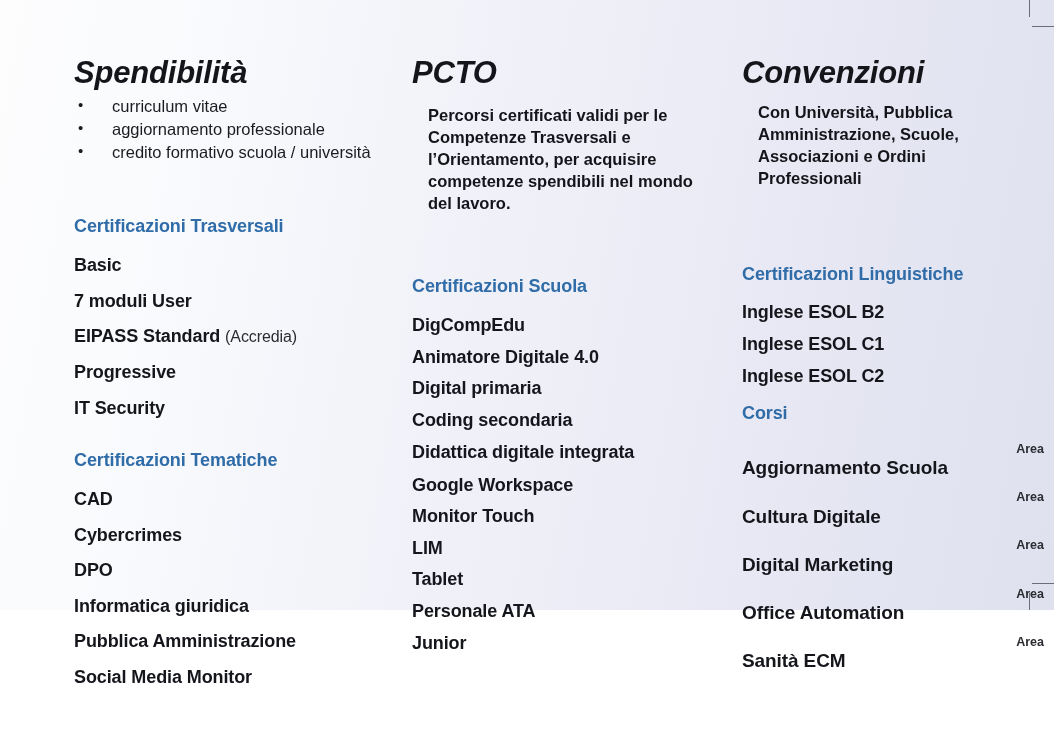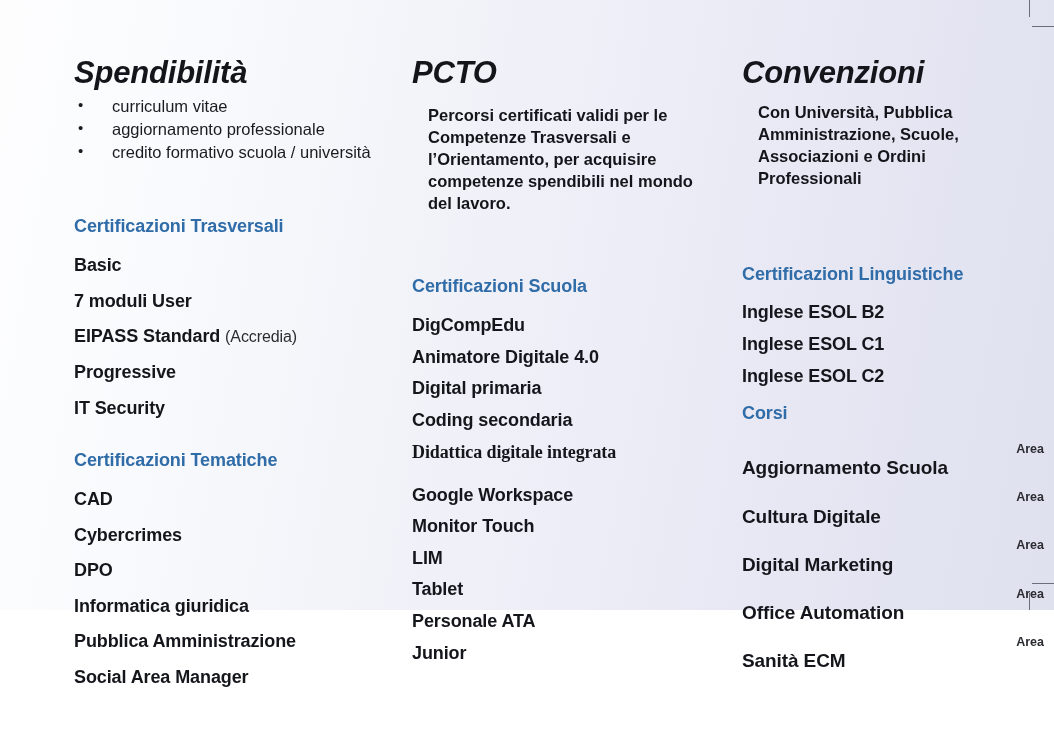--- a/index.html
+++ b/index.html
@@ -120,21 +120,21 @@
     line-height: 1.2;
     margin-bottom: 14px;
     letter-spacing: -0.1px;
   }
   .item .note {
     font-weight: normal;
     font-size: 16px;
     color: #2b2c31;
   }
   .item.tight { margin-bottom: 10px; }
-  .item.wrap { line-height: 1.12; margin-bottom: 23px; font-family: Liberation Serif, serif; }
+  .item.wrap { line-height: 1.12; margin-bottom: 13px; }
 
   
   .area-item { margin-bottom: 11px; }
   .area-label {
     font-size: 12.5px;
     font-weight: bold;
     color: #2b2c31;
     line-height: 1.15;
     margin-bottom: 1px;
     text-align: right;
@@ -192,21 +192,21 @@
 
       <div class="gap-between"></div>
 
       <div class="section">
         <div class="section-title">Certificazioni Tematiche</div>
         <div class="item">CAD</div>
         <div class="item">Cybercrimes</div>
         <div class="item">DPO</div>
         <div class="item">Informatica giuridica</div>
         <div class="item">Pubblica Amministrazione</div>
-        <div class="item">Social Area Manager</div>
+        <div class="item">Social Media Monitor</div>
       </div>
     </div>
 
     <div class="column col-2">
 
       <div class="head-title">PCTO</div>
 
       <div class="head-para">Percorsi certificati validi per le Competenze Trasversali e l’Orientamento, per acquisire competenze spendibili nel mondo del lavoro.</div>
 
       <div class="gap-top-c2"></div>

